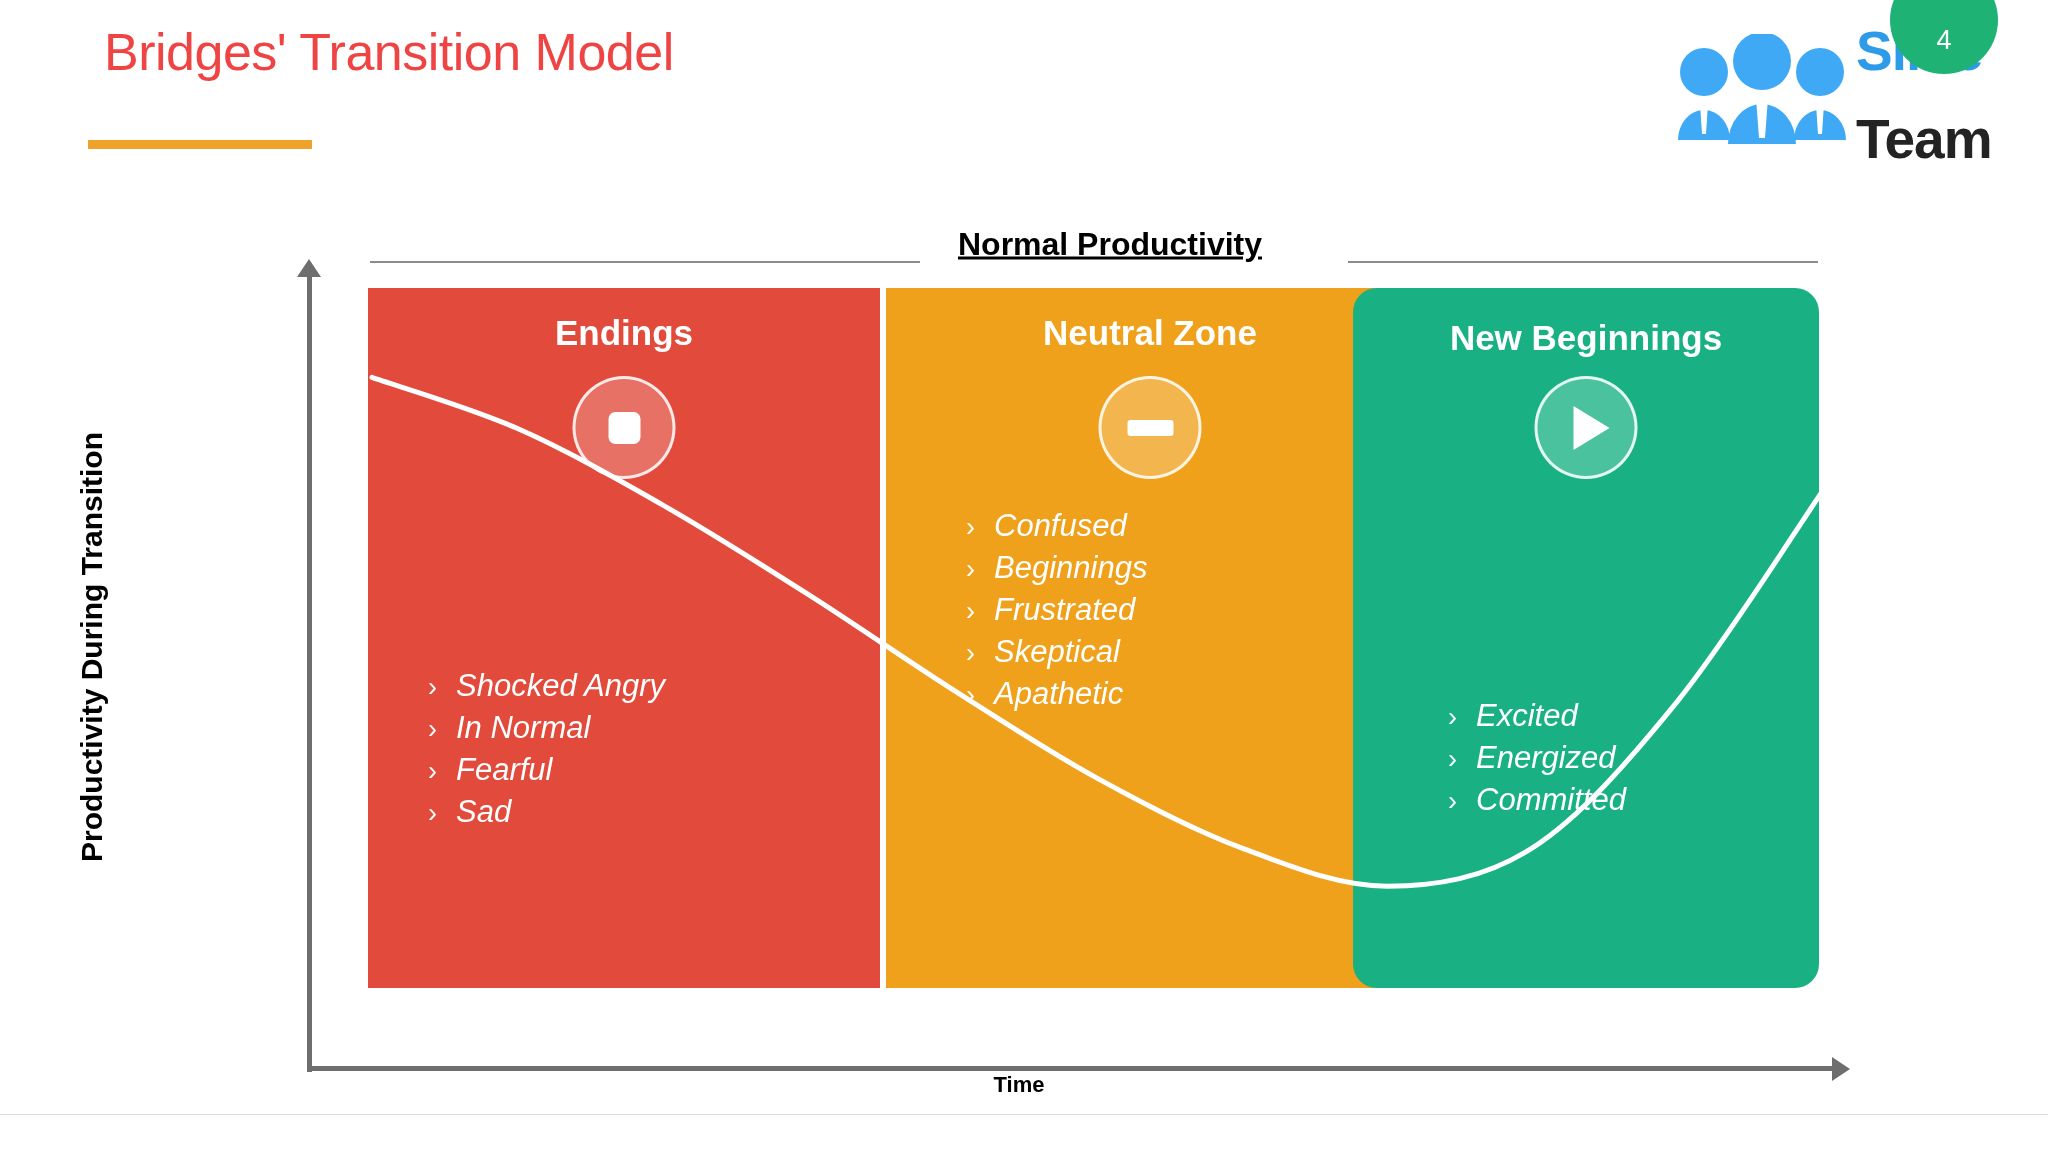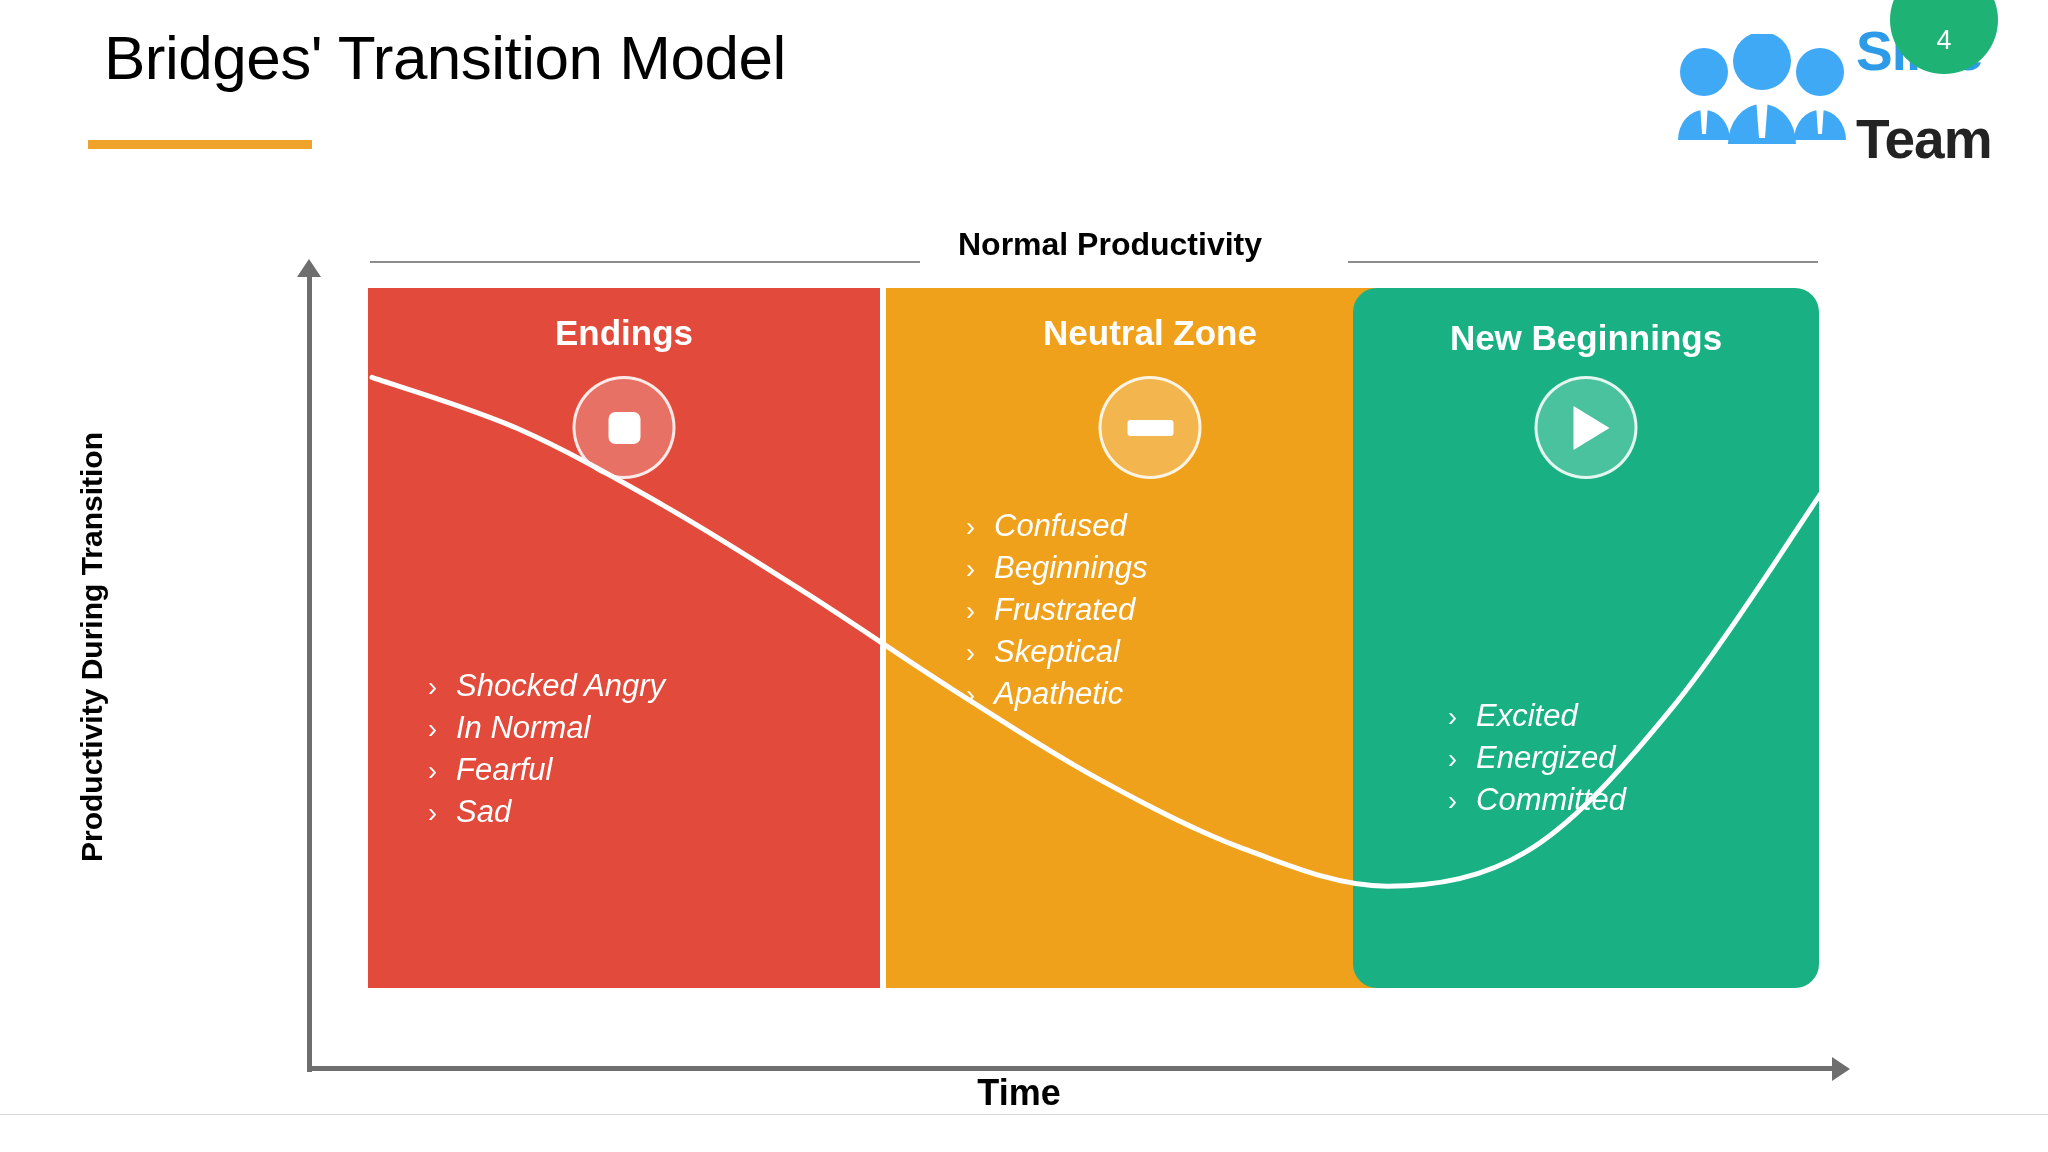--- a/index.html
+++ b/index.html
@@ -14,23 +14,23 @@
     overflow: hidden;
     font-family: "Liberation Sans", sans-serif;
     -webkit-font-smoothing: antialiased;
   }
 
   
   #slide-title {
     position: absolute;
     left: 104px;
     top: 22px;
-    font-size: 62px;
+    font-size: 52px;
     font-weight: 400;
-    color: #000000;
+    color: #ef4444;
     letter-spacing: -0.5px;
     white-space: nowrap;
   }
   #title-underline {
     position: absolute;
     left: 88px;
     top: 140px;
     width: 224px;
     height: 9px;
     background: #F0A32A;
@@ -113,38 +113,39 @@
     transform: rotate(-90deg);
     font-size: 30px;
     font-weight: bold;
     color: #000000;
     white-space: nowrap;
   }
   #x-axis-label {
     position: absolute;
     left: 1019px;
     top: 1072px;
-    font-size: 36px;
+    font-size: 22px;
     font-weight: bold;
     color: #000000;
     transform: translateX(-50%);
     white-space: nowrap;
   }
   #normal-productivity-label {
     position: absolute;
     left: 1110px;
     top: 244px;
     transform: translate(-50%, -50%);
     font-size: 32px;
     font-weight: bold;
     color: #000000;
     background: #ffffff;
     padding: 0 14px;
     white-space: nowrap;
     z-index: 6;
+    text-decoration: underline;
   }
   .np-rule {
     position: absolute;
     top: 261px;
     height: 0;
     border-top: 2px solid #8C8C8C;
     z-index: 5;
   }
   #np-rule-left  { left: 370px;  width: 550px; }
   #np-rule-right { left: 1348px; width: 470px; }

